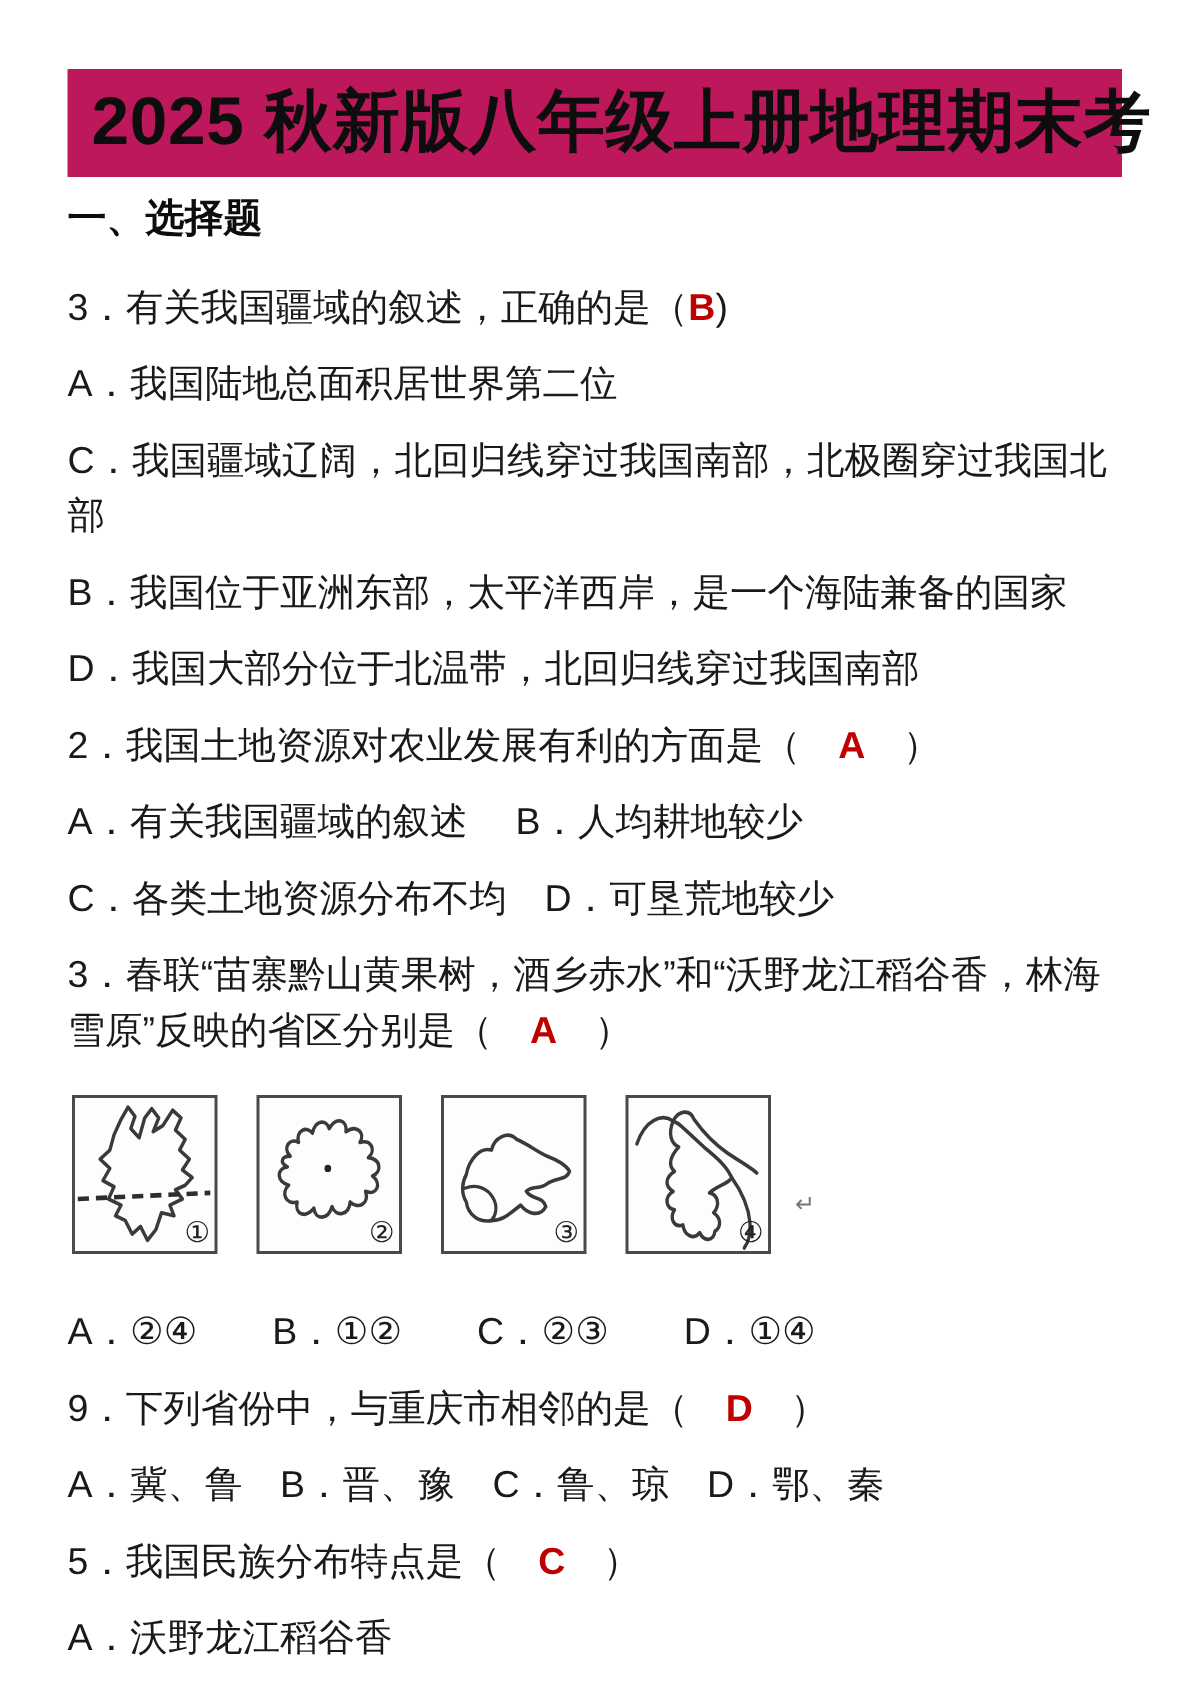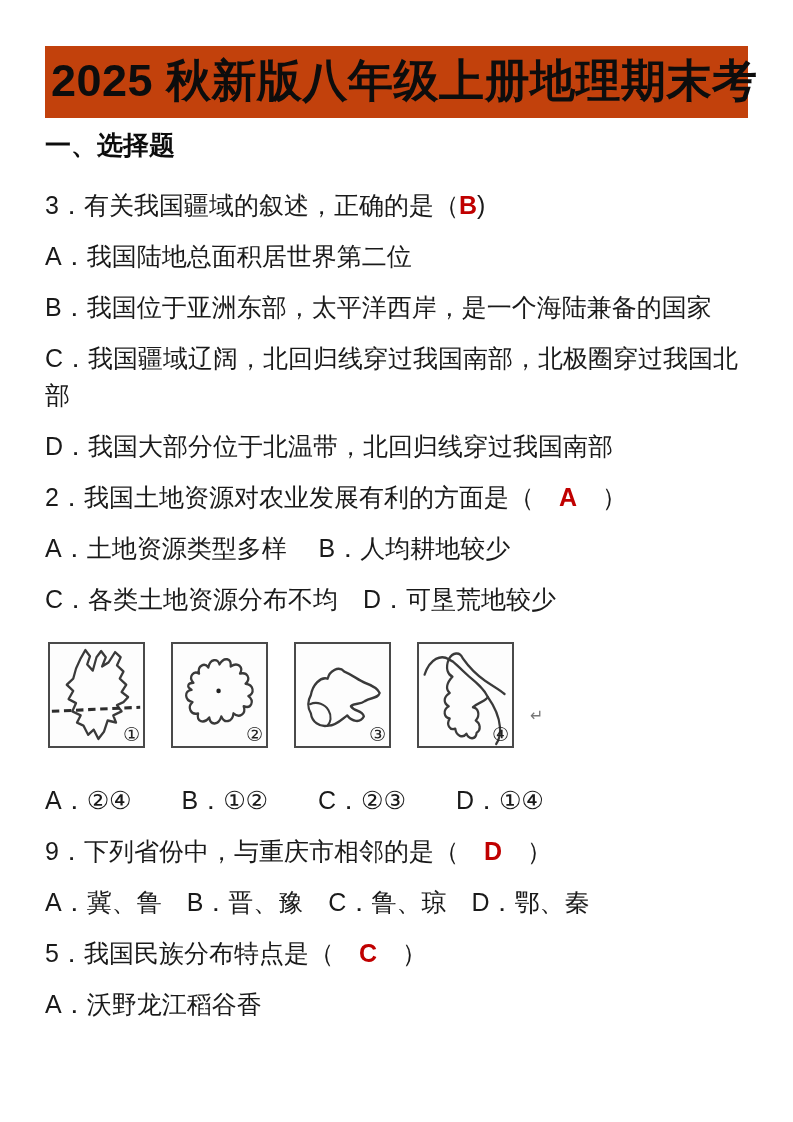--- a/index.html
+++ b/index.html
@@ -9,22 +9,22 @@
   }
   body {
     width: 793px;
     height: 1122px;
     overflow: hidden;
     font-family: "Liberation Sans", "DejaVu Sans", sans-serif;
     color: #1a1a1a;
   }
   .title-bar {
     margin: 46px 45px 0 45px;
-    background: #c2410c;
-    padding: 5px 4px 7px 6px;
+    background: #be185d;
+    padding: 5px 4px 7px 16px;
   }
   .title-bar h1 {
     margin: 0;
     font-size: 45px;
     font-weight: 800;
     color: #0d0d0d;
     letter-spacing: 0.5px;
     white-space: nowrap;
   }
   .content {
@@ -89,32 +89,33 @@
   <h1>2025 秋新版八年级上册地理期末考</h1>
 </header>
 
 <div class="content">
 
   <h2 class="section-heading">一、选择题</h2>
 
   <section>
     <p class="line"><span>3．有关我国疆域的叙述，正确的是（</span><span class="ans">B</span><span>)</span></p>
     <p class="line">A．我国陆地总面积居世界第二位</p>
+    <p class="line">C．我国疆域辽阔，北回归线穿过我国南部，北极圈穿过我国北部</p>
     <p class="line">B．我国位于亚洲东部，太平洋西岸，是一个海陆兼备的国家</p>
-    <p class="line">C．我国疆域辽阔，北回归线穿过我国南部，北极圈穿过我国北部</p>
     <p class="line">D．我国大部分位于北温带，北回归线穿过我国南部</p>
   </section>
 
   <section>
     <p class="line"><span>2．我国土地资源对农业发展有利的方面是（　</span><span class="ans">A</span><span>　）</span></p>
-    <p class="line">A．土地资源类型多样　 B．人均耕地较少</p>
+    <p class="line">A．有关我国疆域的叙述　 B．人均耕地较少</p>
     <p class="line">C．各类土地资源分布不均　D．可垦荒地较少</p>
   </section>
 
   <section>
+    <p class="line"><span>3．春联“苗寨黔山黄果树，酒乡赤水”和“沃野龙江稻谷香，林海雪原”反映的省区分别是（　</span><span class="ans">A</span><span>　）</span></p>
 
     <div class="maps-row">
 
       <div class="map-box">
         <svg viewBox="0 0 100 100" preserveAspectRatio="none">
           <path d="M33,14 L38,6 L43,12 L40,20 L46,26 L50,13 L55,7 L60,13 L56,22 L63,18 L70,8 L76,13 L72,21 L79,27 L75,34 L82,40 L77,47 L84,52 L79,57 L72,60 L77,66 L68,70 L71,77 L62,75 L58,86 L52,93 L47,84 L41,89 L36,80 L29,77 L33,70 L24,66 L28,58 L20,54 L25,46 L18,40 L25,34 L28,24 Z" fill="none" stroke="#3a3a3a" stroke-width="2.4" stroke-linejoin="round"></path>
           <path d="M2,66 L97,62" fill="none" stroke="#2d2d2d" stroke-width="3" stroke-dasharray="8 5"></path>
         </svg>
         <span class="map-num">①</span>
       </div>

